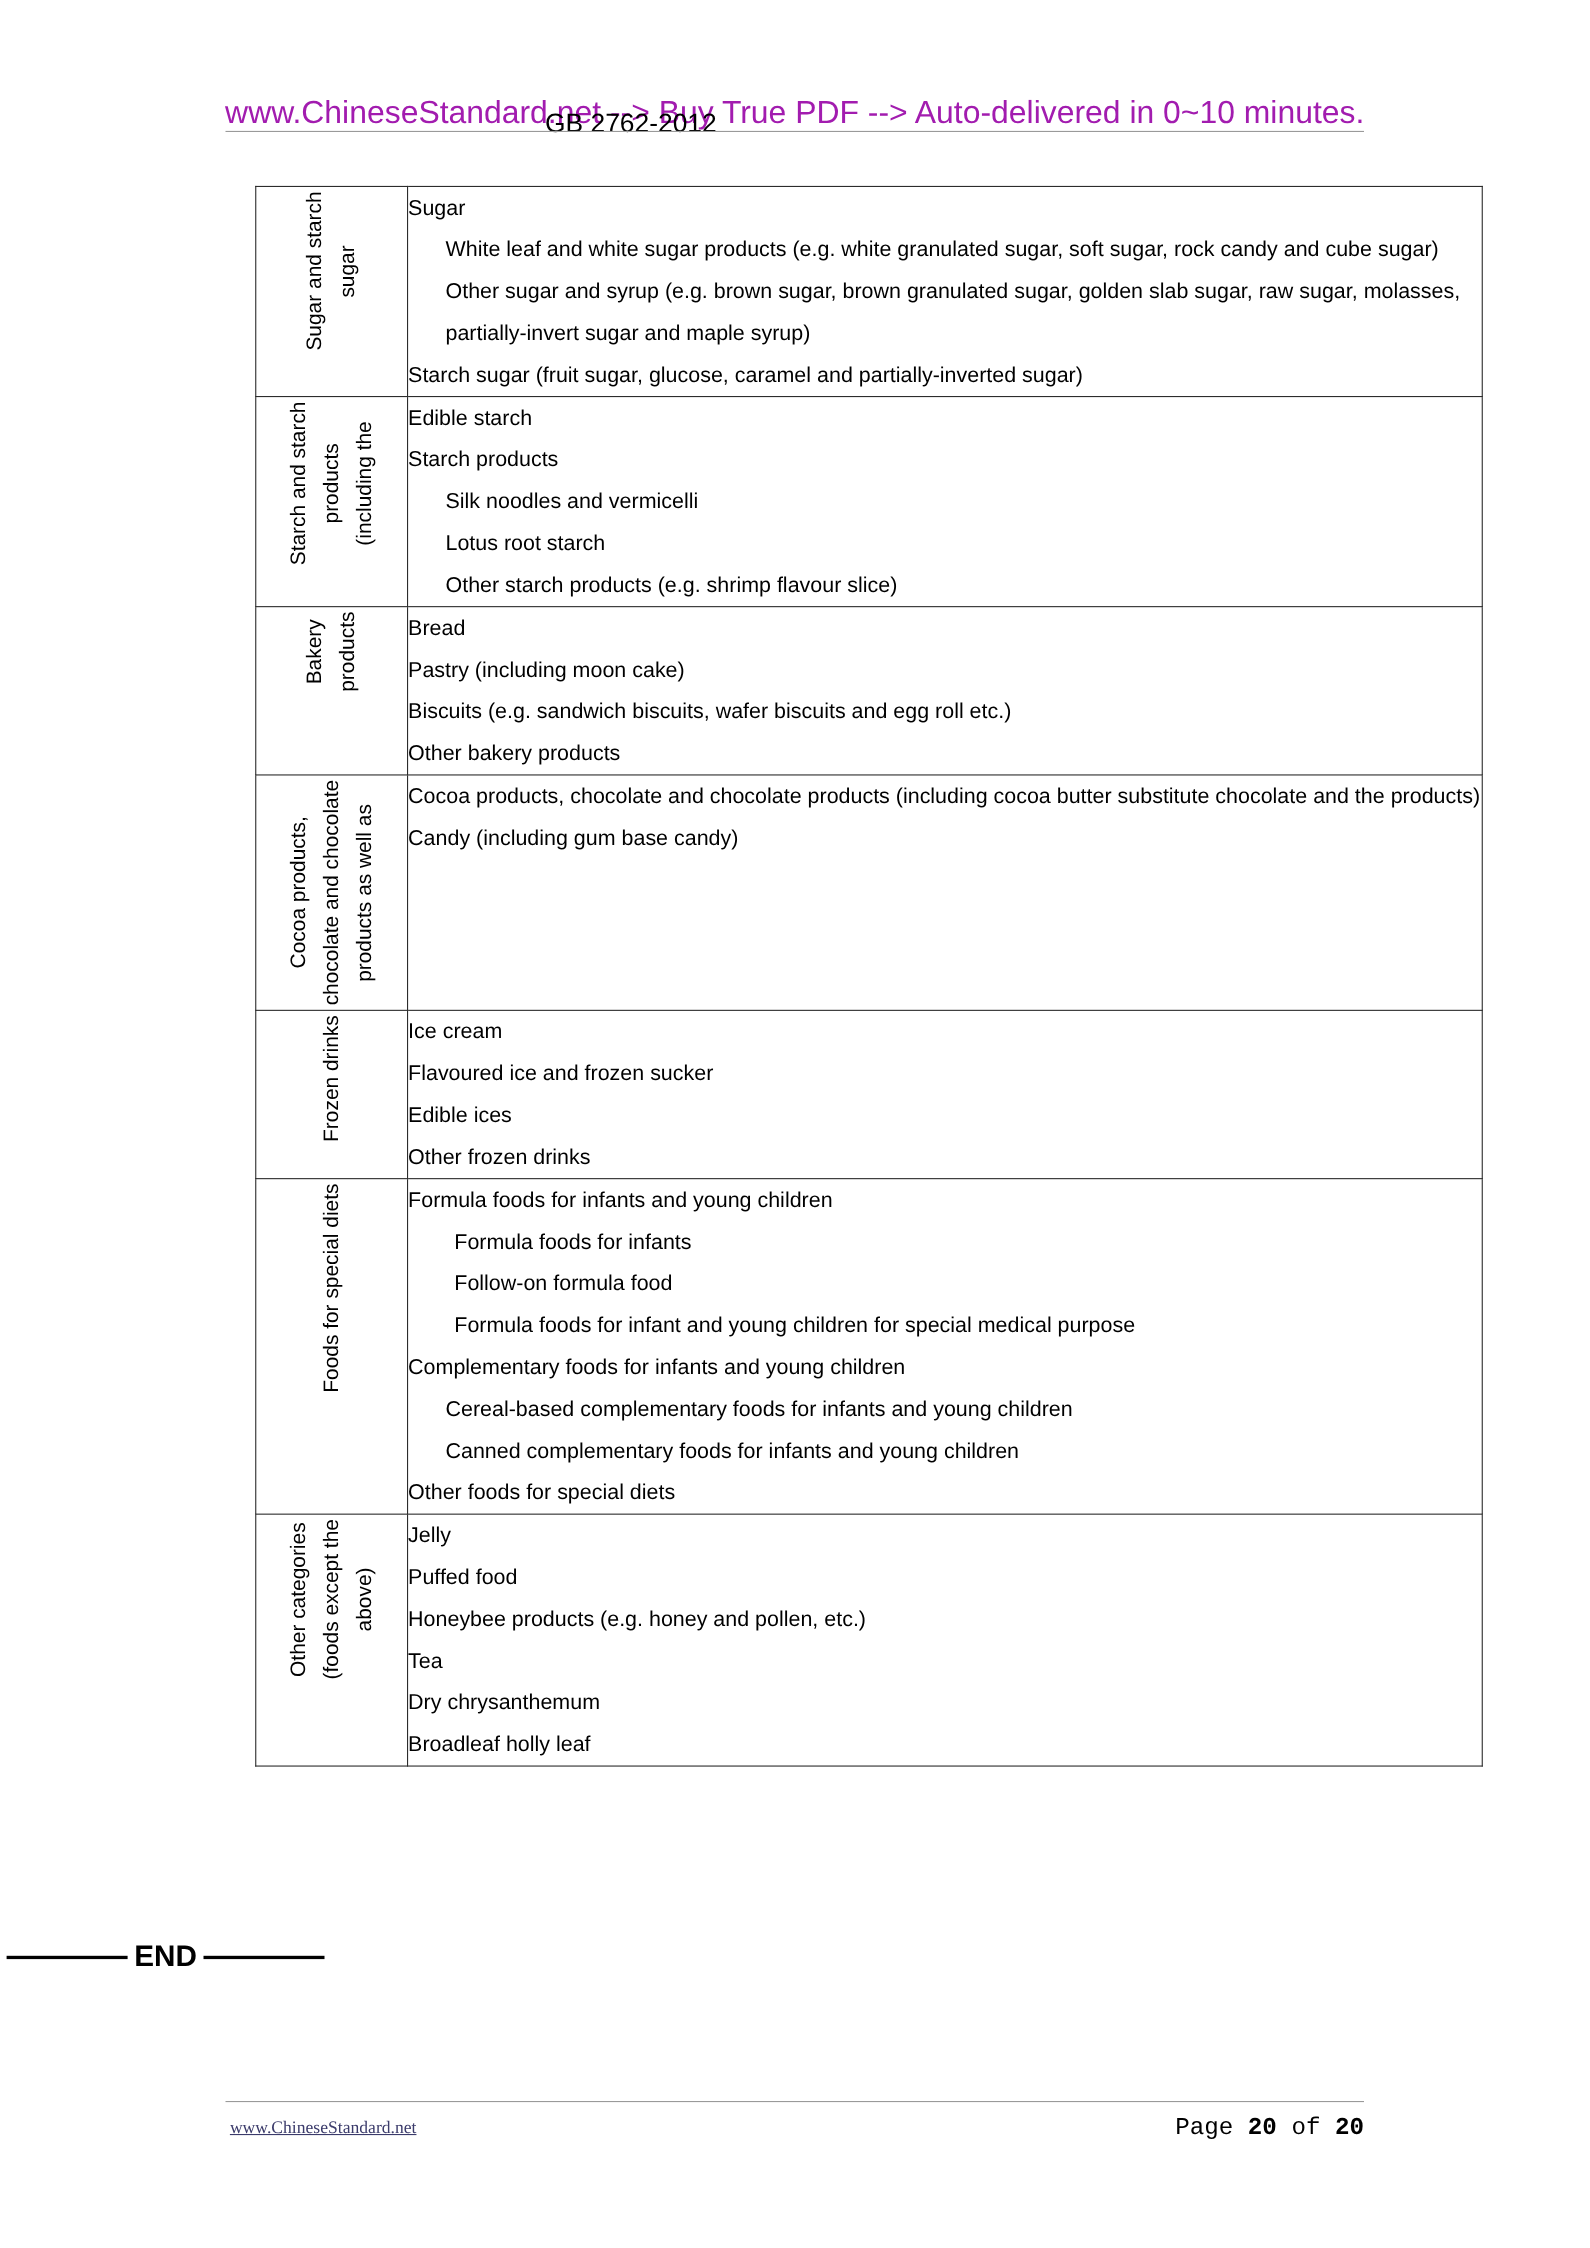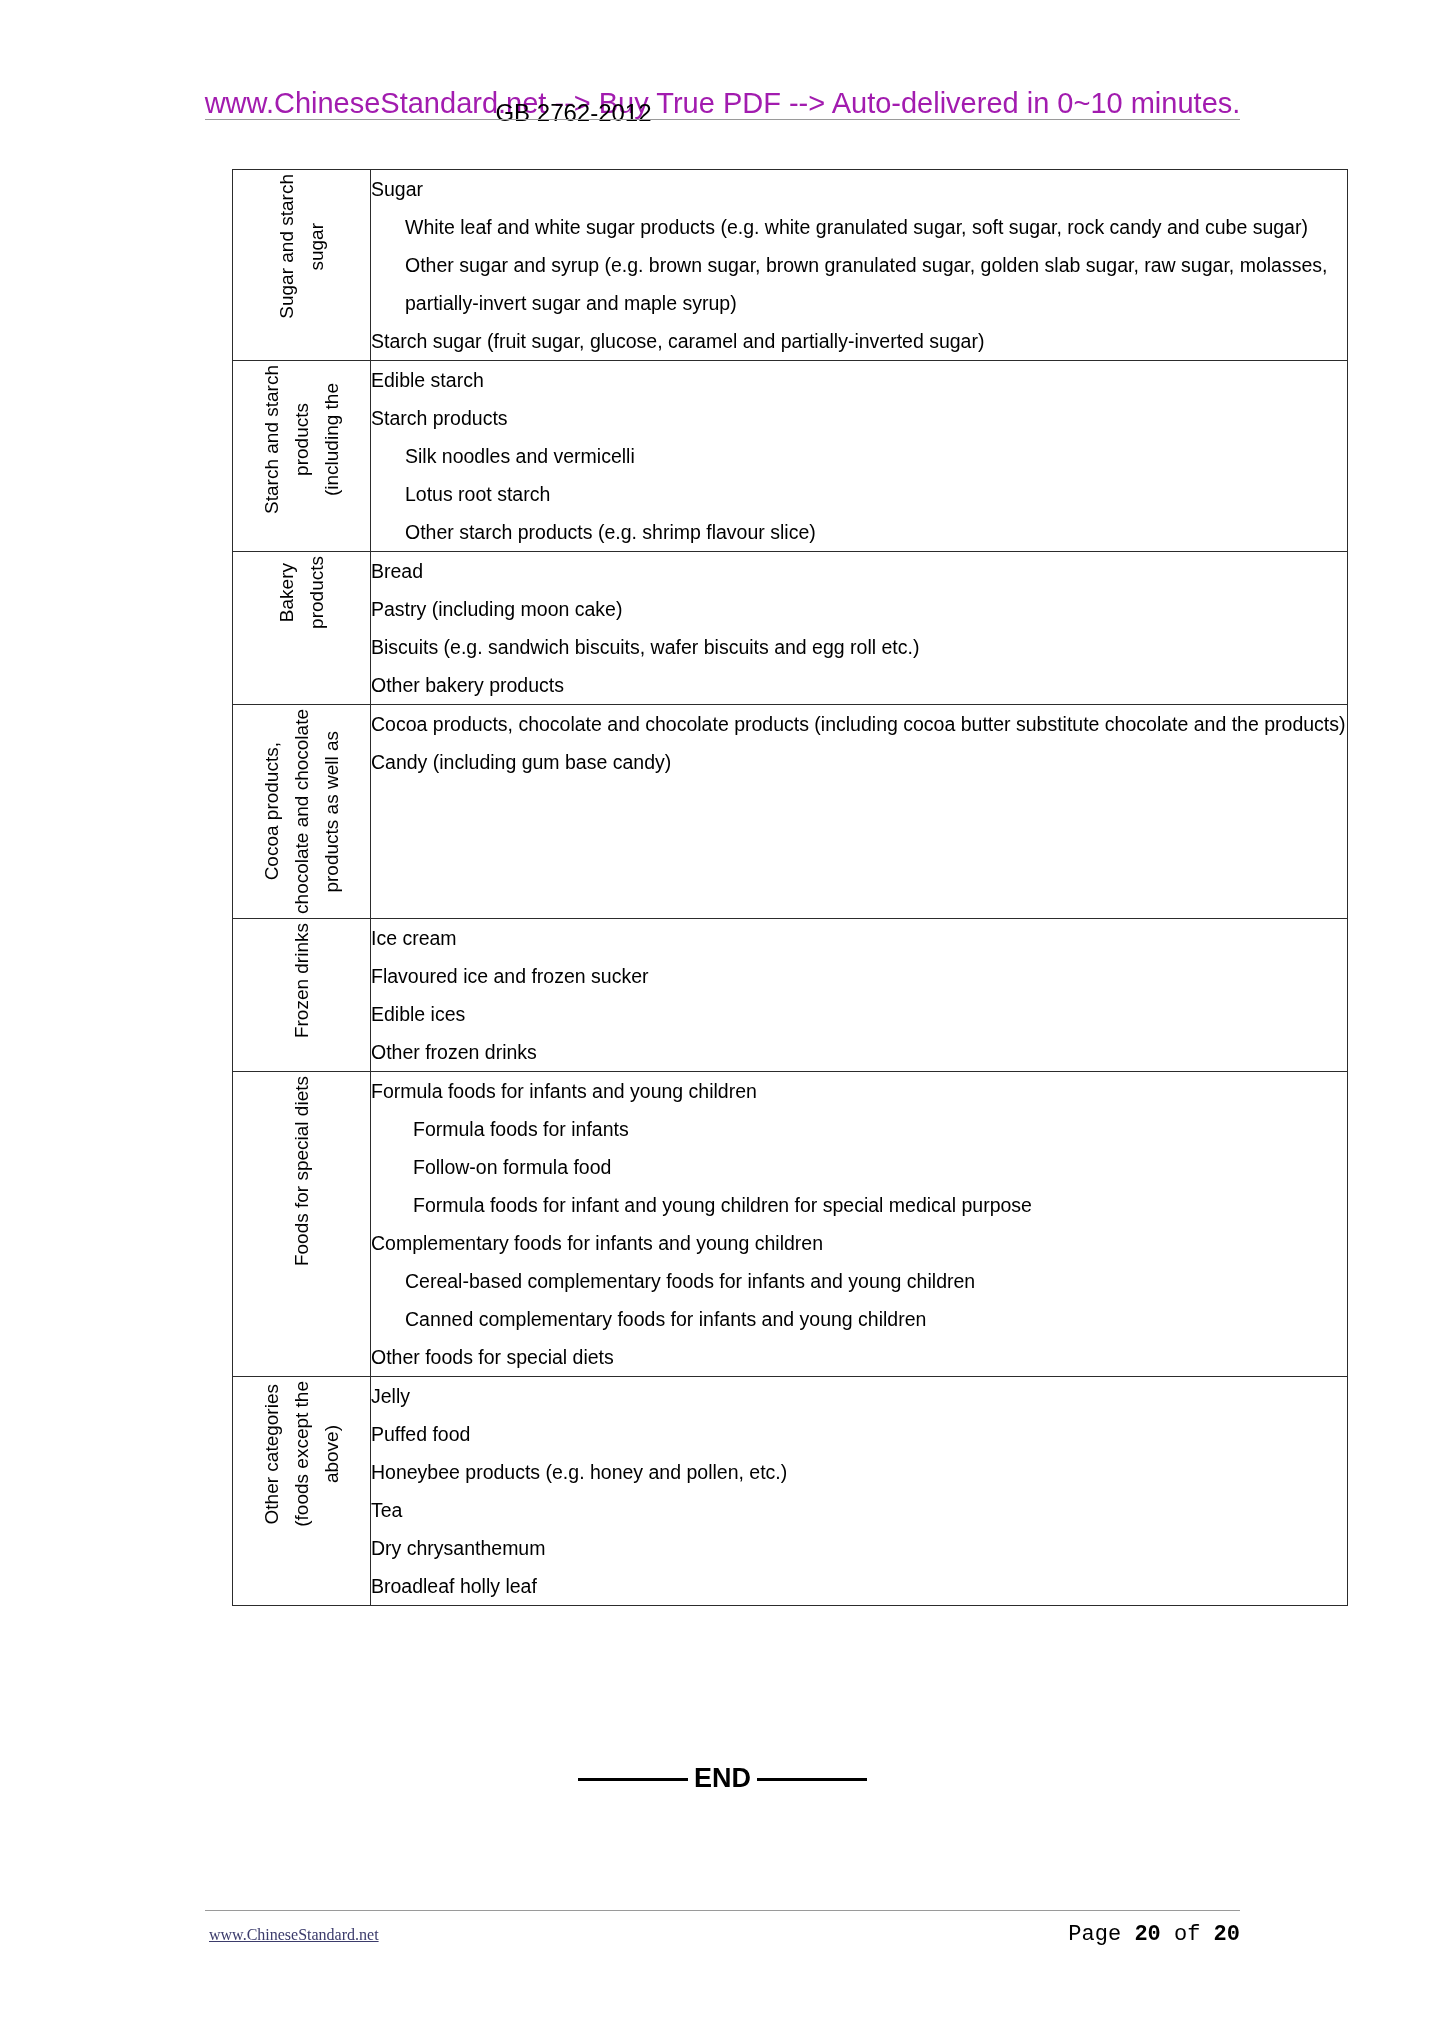--- a/index.html
+++ b/index.html
@@ -117,21 +117,20 @@
   .ln.wrap { white-space: normal; }
   .ind1 { padding-left: 34px; }
   .ind2 { padding-left: 42px; }
 
   
   .end-block {
     position: absolute;
     left: 0;
     top: 1762px;
     width: 1445px;
-    text-align: center;
     font-size: 27px;
     font-weight: bold;
     line-height: 32px;
     white-space: nowrap;
   }
   .end-rule {
     display: inline-block;
     width: 110px;
     border-bottom: 3px solid #000;
     vertical-align: 6px;

